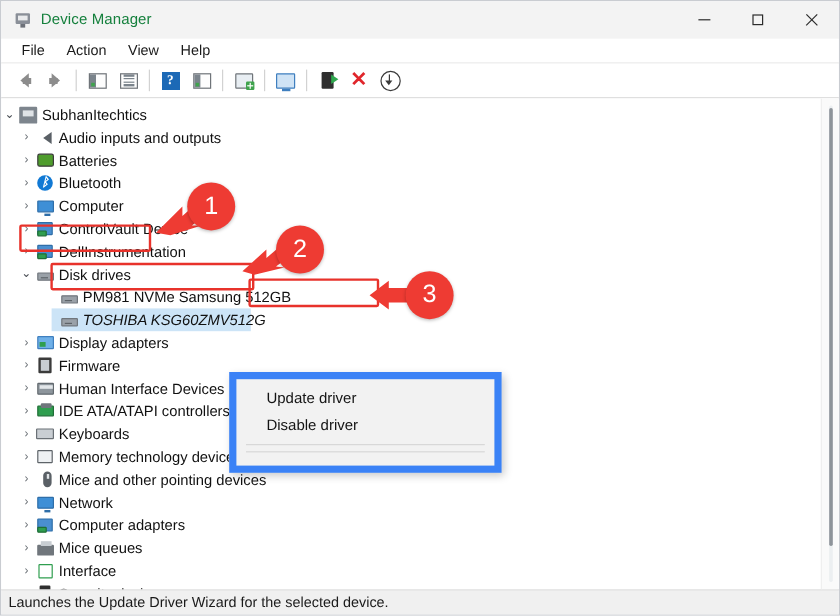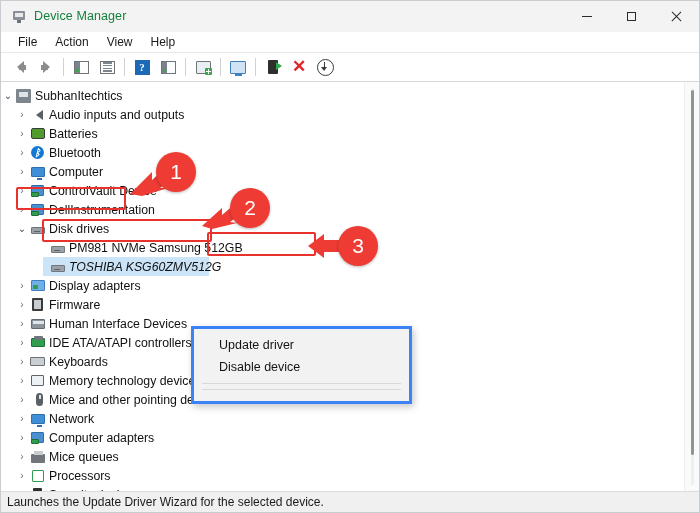--- a/index.html
+++ b/index.html
@@ -202,22 +202,22 @@
   }
   #scrolltrack{position:absolute;left:6px;top:6px;bottom:6px;width:3px;background:#eceff1;border-radius:2px;}
   #scrollthumb{position:absolute;left:6px;top:8px;width:3px;height:365px;background:#8e949a;border-radius:2px;}
   
   #statusbar{
     height:20px;flex:0 0 20px;background:#f0f0f0;border-top:1px solid #dcdcdc;
     display:flex;align-items:center;padding-left:6px;font-size:12px;color:#1a1a1a;
   }
   
   #ctxmenu{
-    position:absolute;left:190px;top:244px;width:215px;
-    background:#f2f2f2;border:3px solid #3b82f6;
+    position:absolute;left:190px;top:228px;width:215px;
+    background:#f2f2f2;border:6px solid #3b82f6;
     box-shadow:2px 3px 7px rgba(0,0,0,.22);
     padding:5px 0 6px 0;z-index:40;
   }
   .ctx-item{
     height:22px;display:flex;align-items:center;padding-left:25px;
     font-size:12.5px;color:#141414;
   }
   .ctx-item.bold{font-weight:bold;}
   .ctx-sep{height:1px;background:#d8d8d8;margin:5px 8px 5px 8px;}
   
@@ -479,41 +479,41 @@
             <i class="i i-print"></i>
           </span>
         <span class="lbl">Mice queues</span>
       </div>
 
       <div class="row depth1">
         <span class="chev">›</span>
         <span class="ico">
             <i class="i i-proc"></i>
           </span>
-        <span class="lbl">Processors</span>
+        <span class="lbl">Interface</span>
       </div>
 
       <div class="row depth1">
         <span class="chev">›</span>
         <span class="ico">
             <i class="i i-sec"></i>
           </span>
         <span class="lbl">Security devices</span>
       </div>
 
     </div>
 
     <div id="scrollbar">
       <div id="scrolltrack"></div>
       <div id="scrollthumb"></div>
     </div>
 
     <div id="ctxmenu">
       <div class="ctx-item">Update driver</div>
-      <div class="ctx-item">Disable device</div>
+      <div class="ctx-item">Disable driver</div>
       <div class="ctx-sep"></div>
       <div class="ctx-sep"></div>
     </div>
 
   </div>
 
   <div id="statusbar">
     <span>Launches the Update Driver Wizard for the selected device.</span>
   </div>
 

